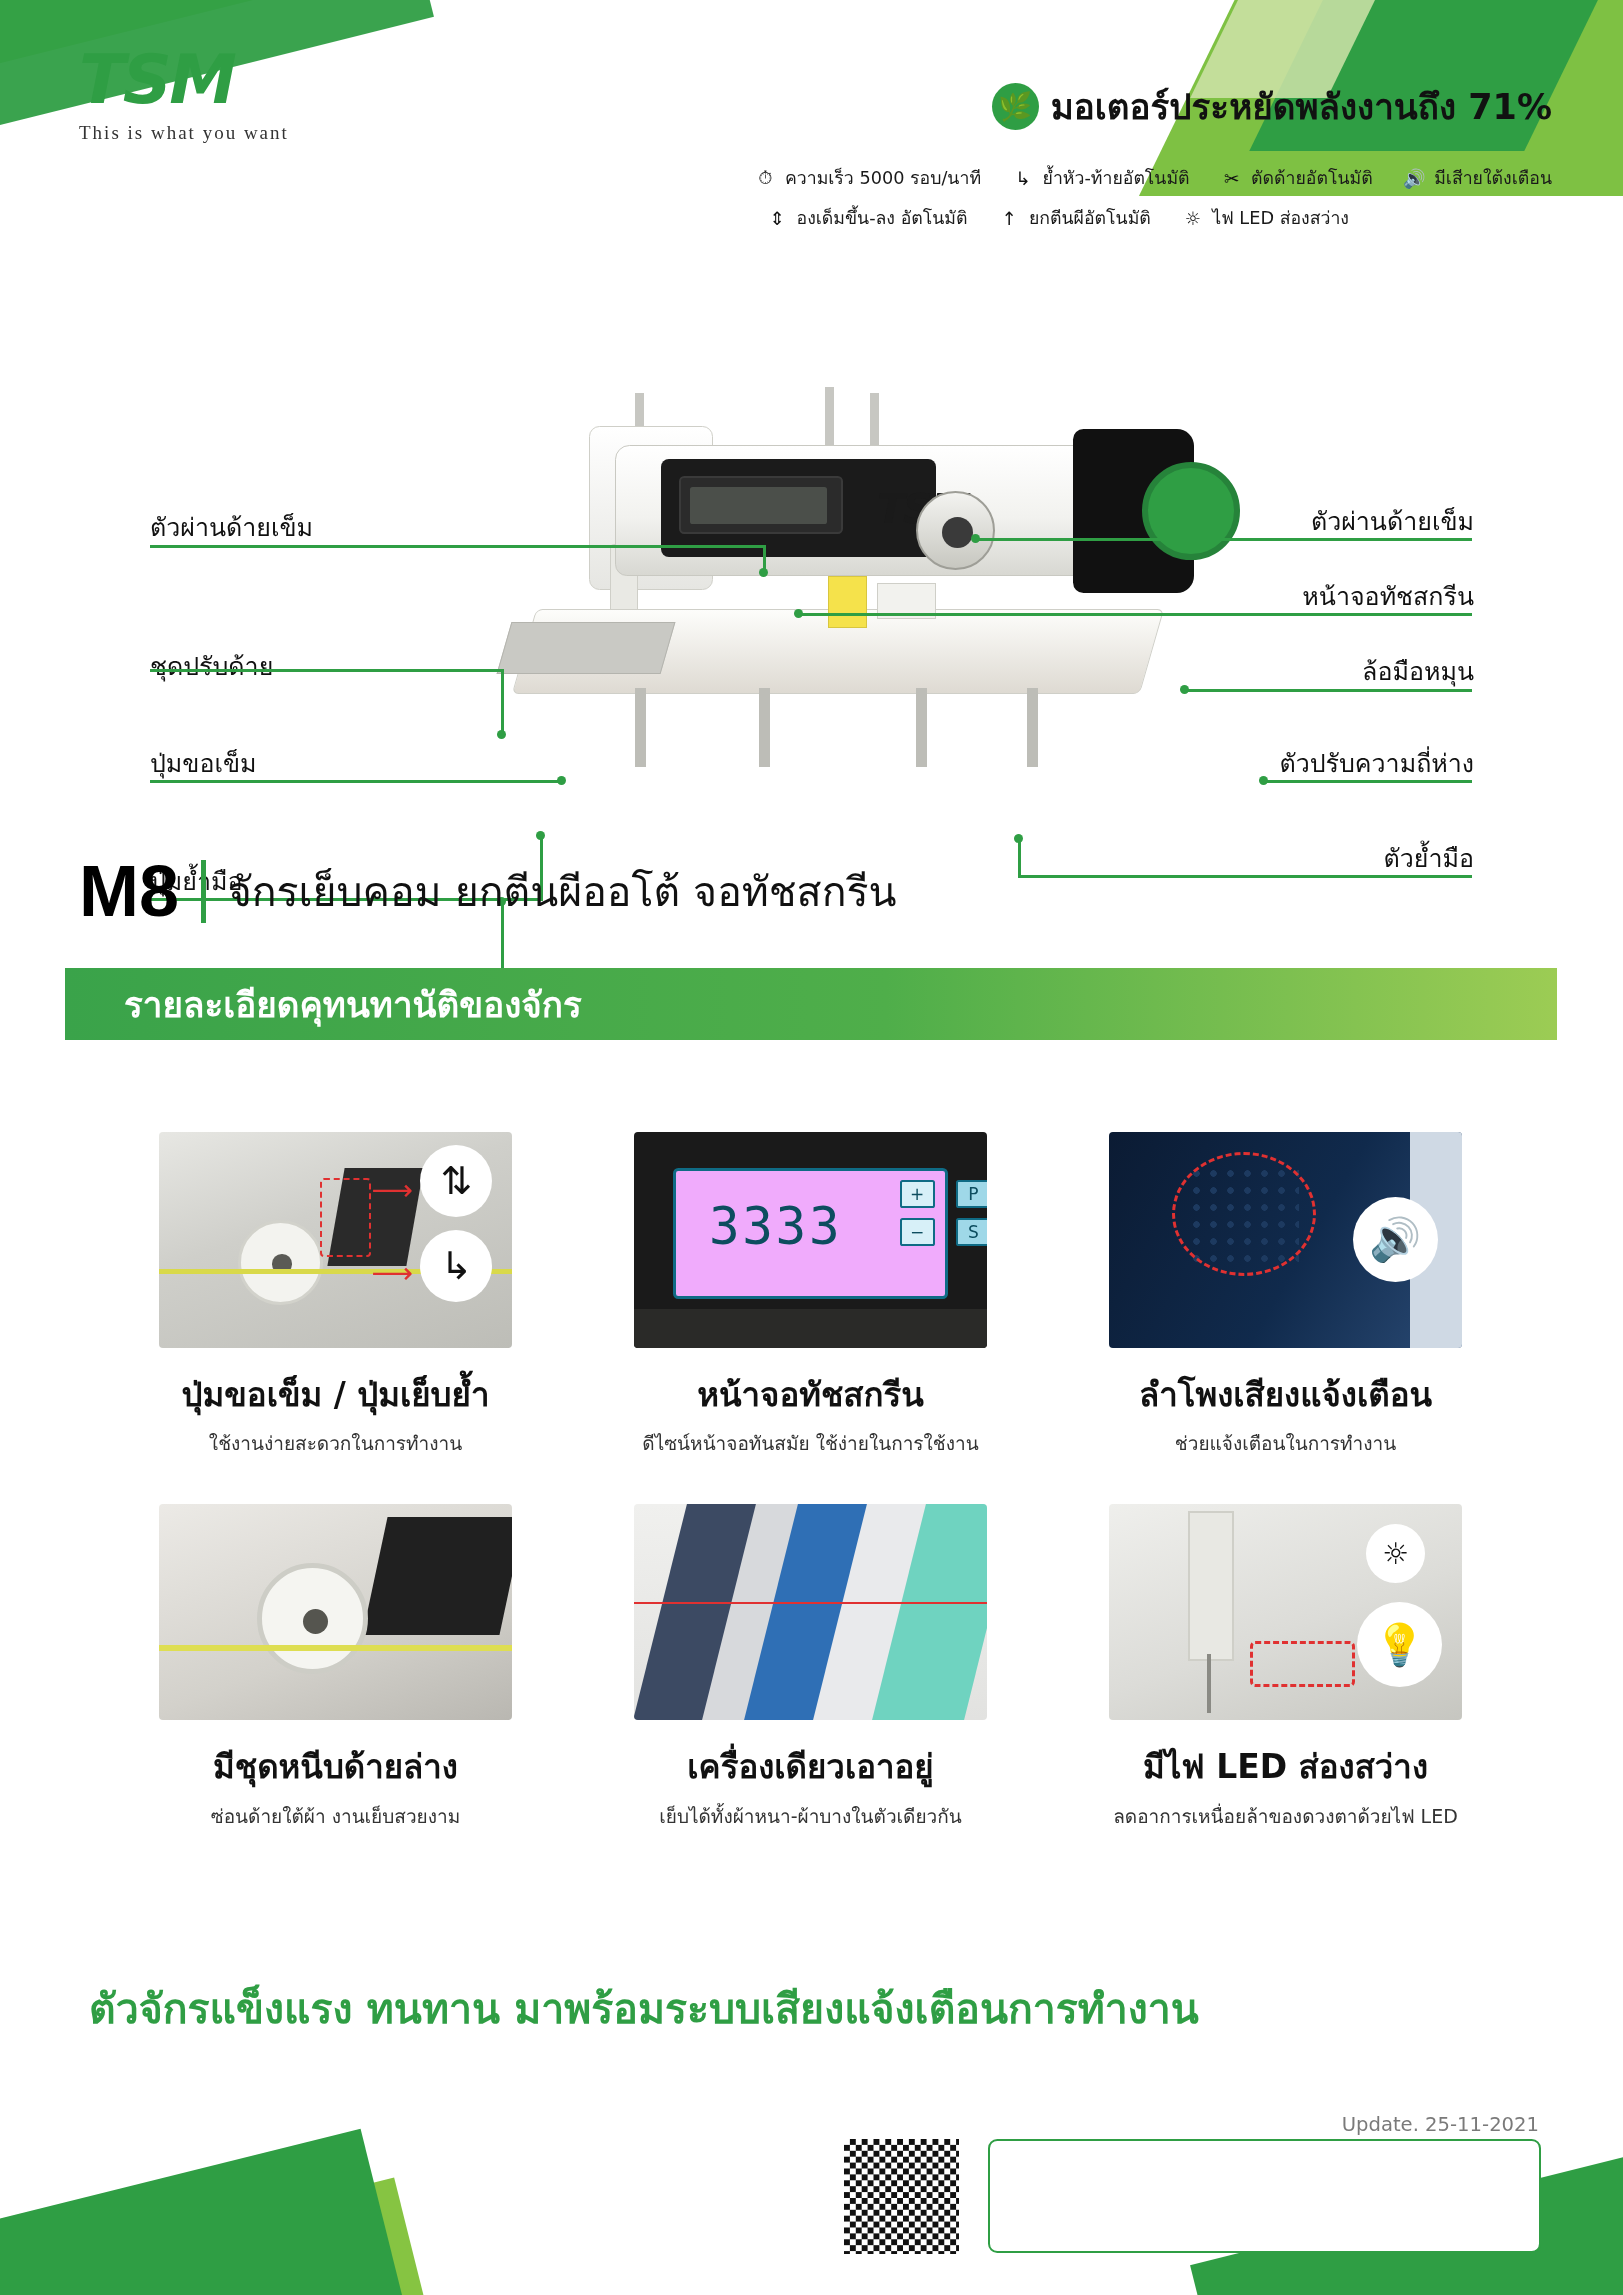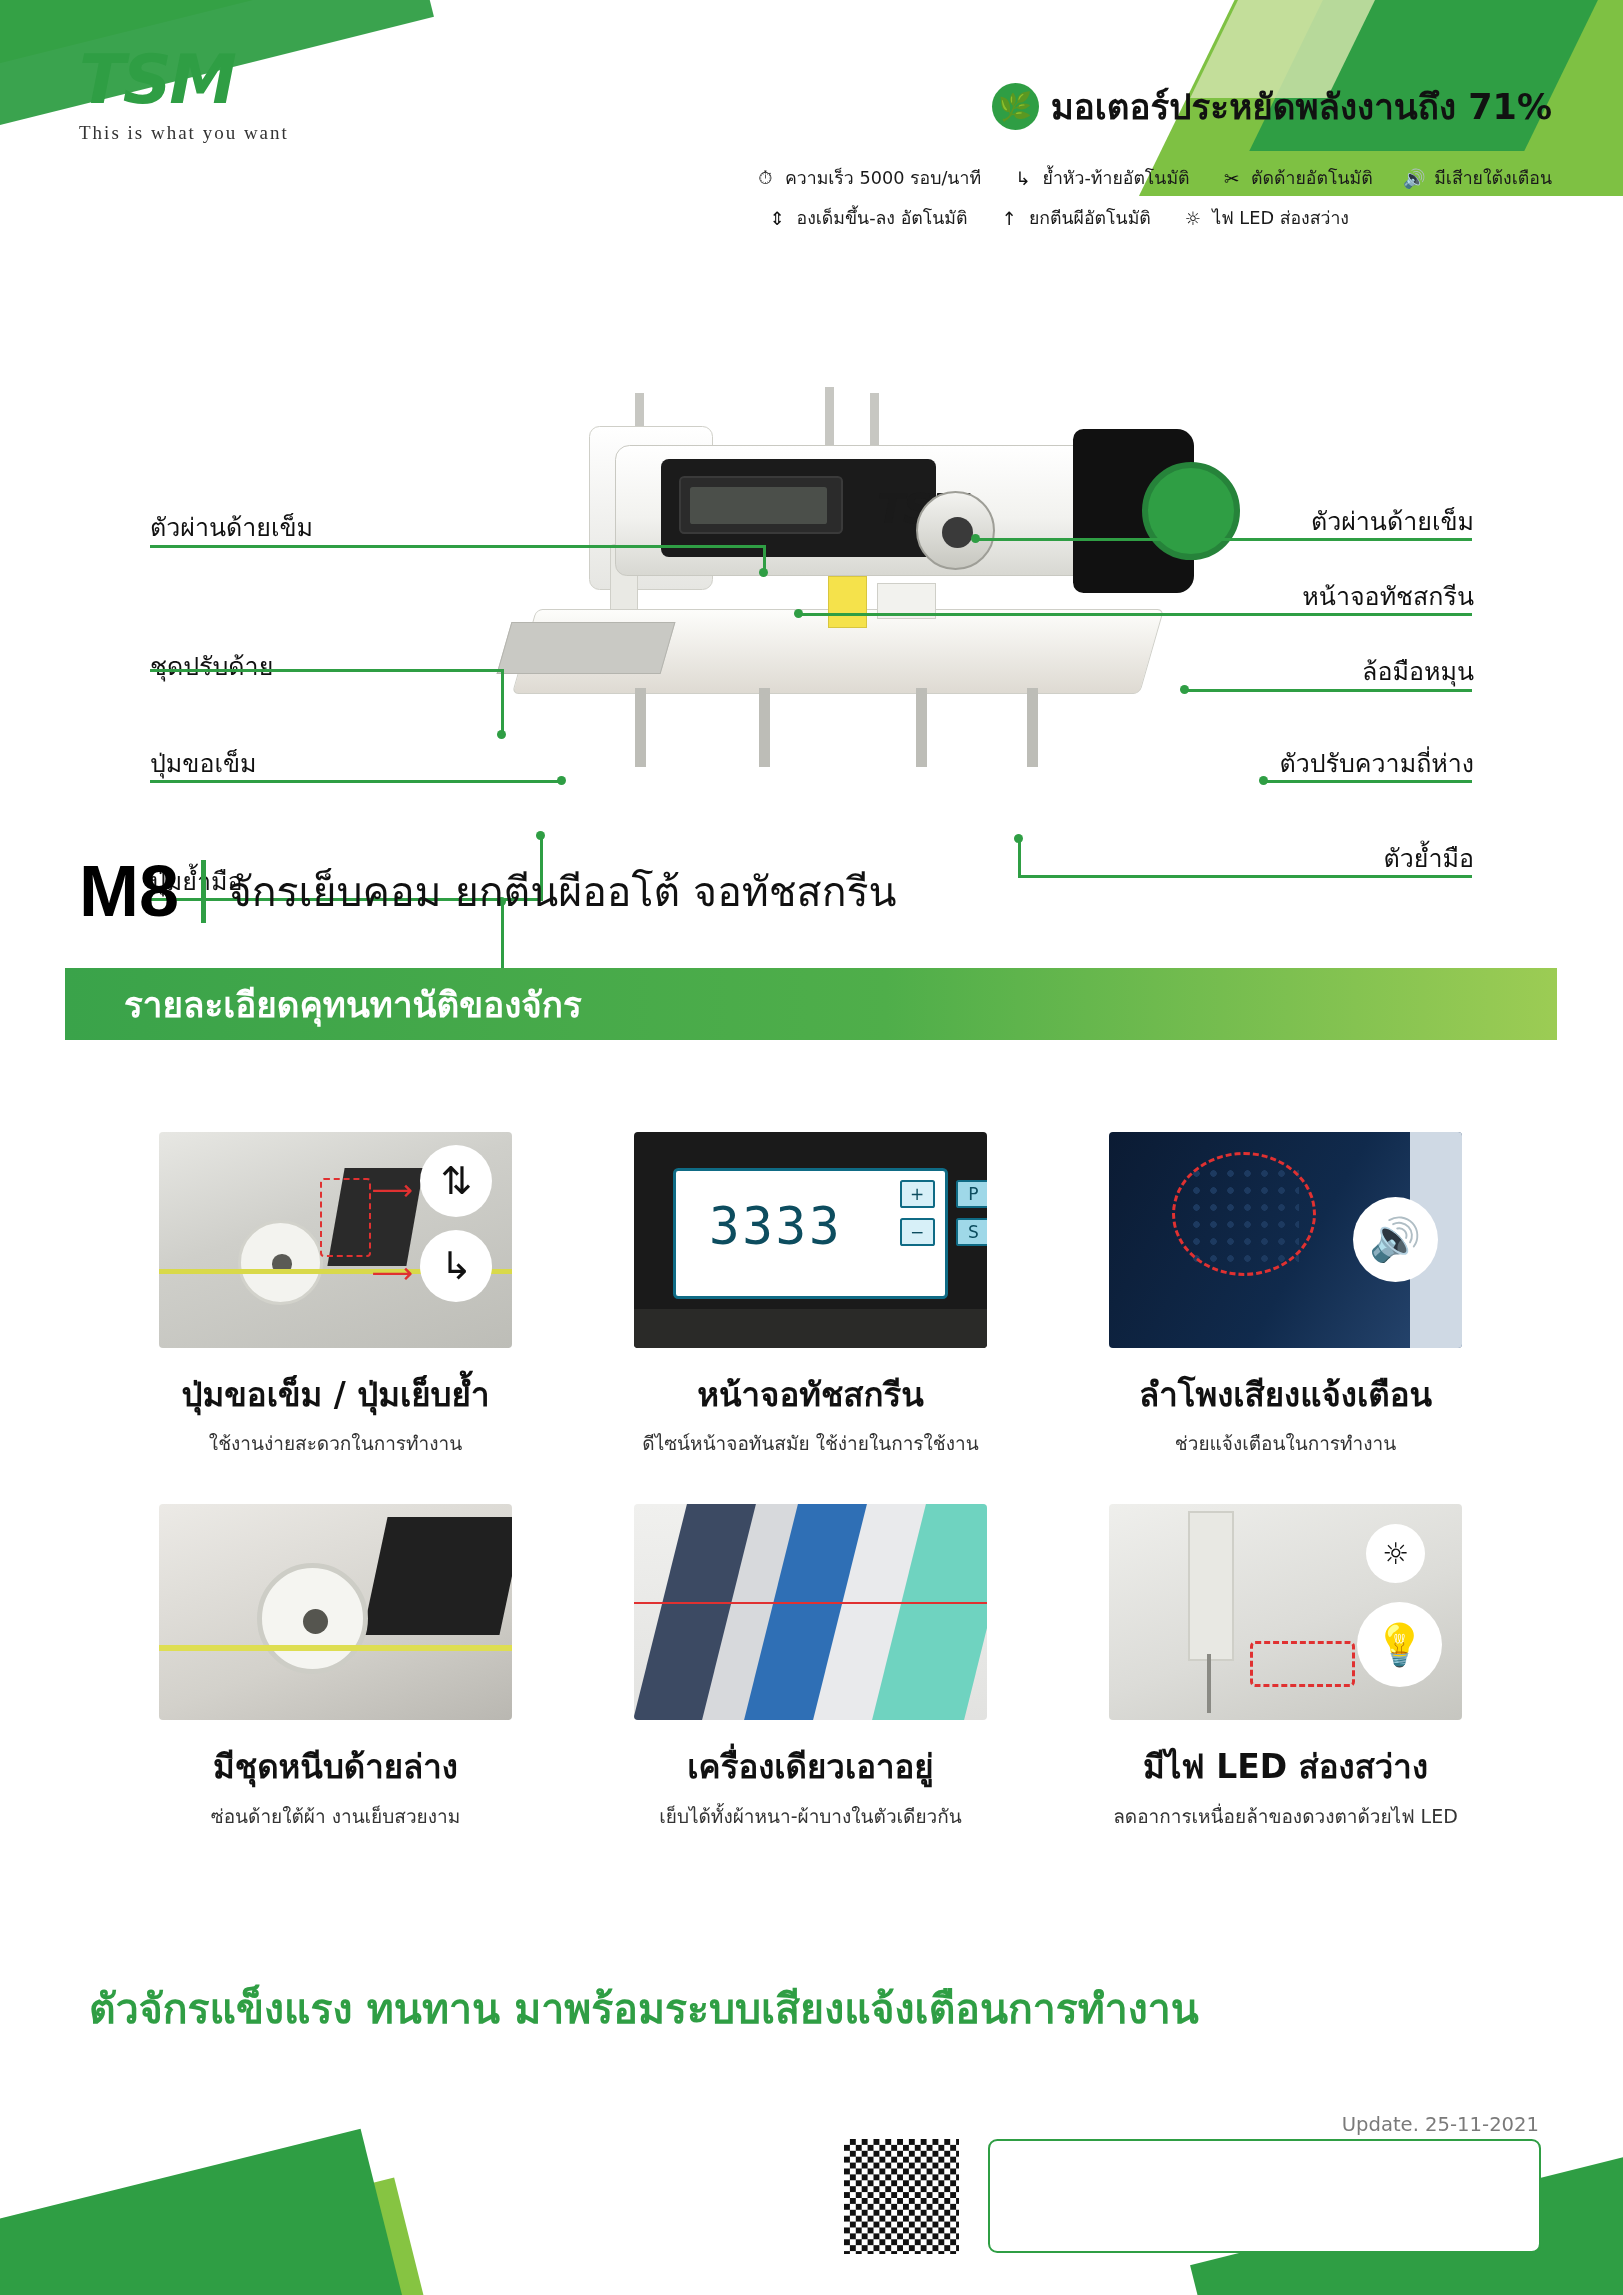--- a/index.html
+++ b/index.html
@@ -104,21 +104,21 @@
   .t-a .blk { position:absolute; left:177px; top:36px; width:79px; height:98px; background:#2a2a2a; transform:skewX(-10deg); }
   .t-a .ybar { position:absolute; left:0; top:137px; width:353px; height:5.2px; background:#d9d94a; }
   .t-a .dash { position:absolute; left:161px; top:46px; width:51px; height:79px; border:2.6px dashed #e03131; border-radius:3.9px; }
   .ico-circle { position:absolute; border-radius:50%; background:#fff; display:flex; align-items:center; justify-content:center; color:#111; }
   .t-a .ic1 { right:19.6px; top:13px; width:72px; height:72px; font-size:38px; }
   .t-a .ic2 { right:19.6px; top:98px; width:72px; height:72px; font-size:38px; }
   .t-a .arr1 { position:absolute; right:99px; top:41px; color:#e03131; font-size:29px; }
   .t-a .arr2 { position:absolute; right:99px; top:124px; color:#e03131; font-size:29px; }
 
   .t-b { background:#1a1a1a; }
-  .t-b .lcd { position:absolute; left:39px; top:36px; width:275px; height:131px; background:#ffffff; border:3.9px solid #0f6b85; border-radius:5.2px; }
+  .t-b .lcd { position:absolute; left:39px; top:36px; width:275px; height:131px; background:#f0abfc; border:3.9px solid #0f6b85; border-radius:5.2px; }
   .t-b .lcd .seg { position:absolute; left:33px; top:26px; font-size:51px; color:#0d4d5f; font-family:"DejaVu Sans Mono", monospace; letter-spacing:2.6px; }
   .t-b .btn { position:absolute; width:35px; height:27.5px; background:#d7f0f8; border:2px solid #0f6b85; border-radius:2.6px; color:#0d4d5f; font-size:17px; display:flex; align-items:center; justify-content:center; }
   .t-b .strip { position:absolute; left:0; bottom:0; width:353px; height:39px; background:#2a2a28; }
 
   .t-c { background:linear-gradient(120deg,#0b1b33 0%,#102a4c 55%,#2a4a74 100%); }
   .t-c .mesh { position:absolute; left:79px; top:33px; width:111px; height:98px; background:
       radial-gradient(#1d3a60 26%, transparent 27%) 0 0/17px 17px; }
   .t-c .dash { position:absolute; left:63px; top:19.6px; width:144px; height:124px; border:3.3px dashed #e03131; border-radius:50%; }
   .t-c .ic { right:23.6px; top:65px; width:85px; height:85px; font-size:42px; }
   .t-c .pane { position:absolute; right:0; top:0; width:52px; height:216px; background:#cfd9e4; }

